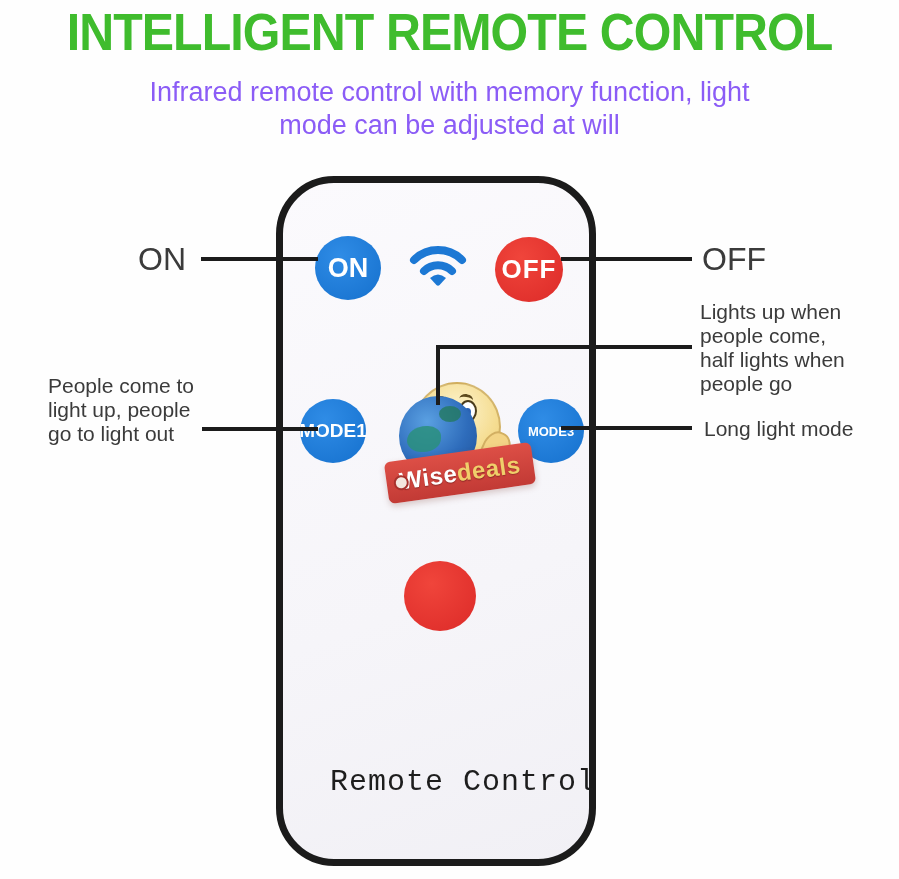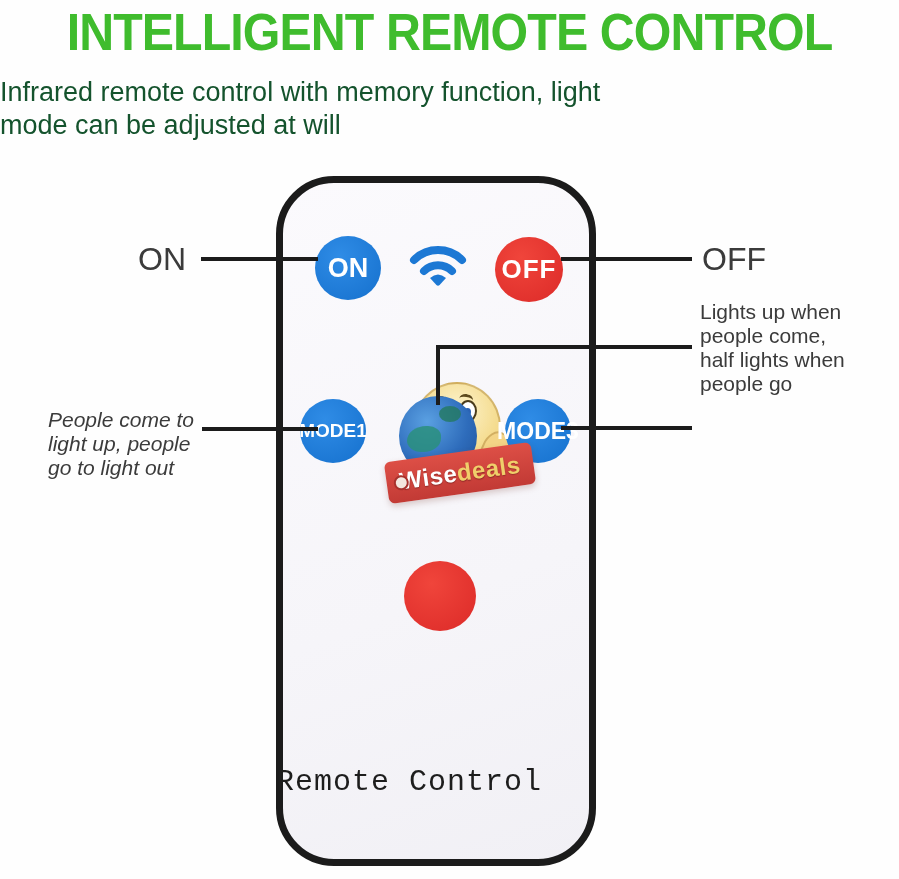--- a/index.html
+++ b/index.html
@@ -10,45 +10,45 @@
     position:relative; width:899px; height:879px; overflow:hidden;
     background:#fefefe; font-family:"Liberation Sans", sans-serif;
   }
   
   .title{
     position:absolute; top:2px; left:0; width:100%; text-align:center;
     font-size:52px; font-weight:800; letter-spacing:-1px; color:var(--green);
     transform:scaleX(.93); transform-origin:50% 50%; white-space:nowrap;
   }
   .subtitle{
-    position:absolute; top:76px; left:0; width:100%; text-align:left;
-    font-size:27px; line-height:1.22; color:#14532d; white-space:pre-line;
+    position:absolute; top:76px; left:0; width:100%; text-align:center;
+    font-size:27px; line-height:1.22; color:#8b5cf6; white-space:pre-line;
   }
   
   .remote{
     position:absolute; left:276px; top:176px; width:320px; height:690px;
     box-sizing:border-box; border:7px solid #1b1b1b; border-radius:58px;
     background:linear-gradient(160deg,#fbfafd 0%,#f6f5f9 60%,#f1f0f5 100%);
     z-index:1;
   }
   .btn{
     position:absolute; border-radius:50%; display:flex; align-items:center;
     justify-content:center; color:#fff; font-weight:bold; z-index:4;
   }
   .btn-blue{background:radial-gradient(circle at 38% 32%, #2f8ce6, #1570cd);}
   .btn-red {background:radial-gradient(circle at 38% 32%, #f0453b, #dc2a28);}
   #btn-on   {left:315px; top:236px; width:66px; height:64px; font-size:27px;}
   #btn-off  {left:495px; top:237px; width:68px; height:65px; font-size:26px; letter-spacing:1px;}
   #btn-mode1{left:300px; top:399px; width:66px; height:64px; font-size:19px;}
   #btn-mode2{left:406px; top:401px; width:66px; height:64px; font-size:19px; background:rgba(26,120,214,.93); z-index:5;}
-  #btn-mode3{left:505px; top:399px; width:66px; height:64px; font-size:23px;}
+  #btn-mode3{left:518px; top:399px; width:66px; height:64px; font-size:13px;}
   #btn-signal{left:404px; top:561px; width:72px; height:70px; z-index:4;}
   #wifi{position:absolute; left:406px; top:238px; z-index:4;}
   .remote-label{
-    position:absolute; left:276px; top:765px; width:320px; text-align:left;
+    position:absolute; left:276px; top:765px; width:320px; text-align:right;
     font-family:"Liberation Mono", monospace; font-size:30px; color:#1d1d1d; z-index:4;
     letter-spacing:1px;
   }
   
   .wm-face{
     position:absolute; left:413px; top:382px; width:84px; height:86px; border-radius:50%;
     background:radial-gradient(circle at 50% 32%, #fdf4d0 0%, #f5dd92 55%, #ecc96e 100%);
     border:2px solid rgba(170,130,55,.45); z-index:2;
   }
   .wm-eye{
@@ -98,21 +98,21 @@
   #line-mode1   {left:202px; top:427px; width:116px; height:4px;}
   #line-mode3   {left:561px; top:426px; width:131px; height:4px;}
   
   .ann{position:absolute; color:var(--ink); z-index:8;}
   .ann-big{font-size:32px;}
   .ann-small{font-size:21px; line-height:1.14; white-space:pre-line;}
   #ann-on    {left:100px; top:241px; width:86px; text-align:right;}
   #ann-off   {left:702px; top:241px;}
   #ann-lights{left:700px; top:300px;}
   #ann-long  {left:704px; top:417px;}
-  #ann-people{left:48px;  top:408px;font-style:italic;}
+  #ann-people{left:48px;  top:374px;}
 </style>
 </head>
 <body>
 
 <div id="stage">
 
   <div class="title">INTELLIGENT REMOTE CONTROL</div>
   <div class="subtitle">Infrared remote control with memory function, light
 mode can be adjusted at will</div>
 
@@ -168,17 +168,18 @@
   <div class="cline" id="line-lights-v"></div>
   <div class="cline" id="line-mode1"></div>
   <div class="cline" id="line-mode3"></div>
 
   <div class="ann ann-big" id="ann-on">ON</div>
   <div class="ann ann-big" id="ann-off">OFF</div>
   <div class="ann ann-small" id="ann-lights">Lights up when
 people come,
 half lights when
 people go</div>
+  <div class="ann ann-small" id="ann-long">Long light mode</div>
   <div class="ann ann-small" id="ann-people">People come to
 light up, people
 go to light out</div>
 
 </div>
 
 </body></html>

